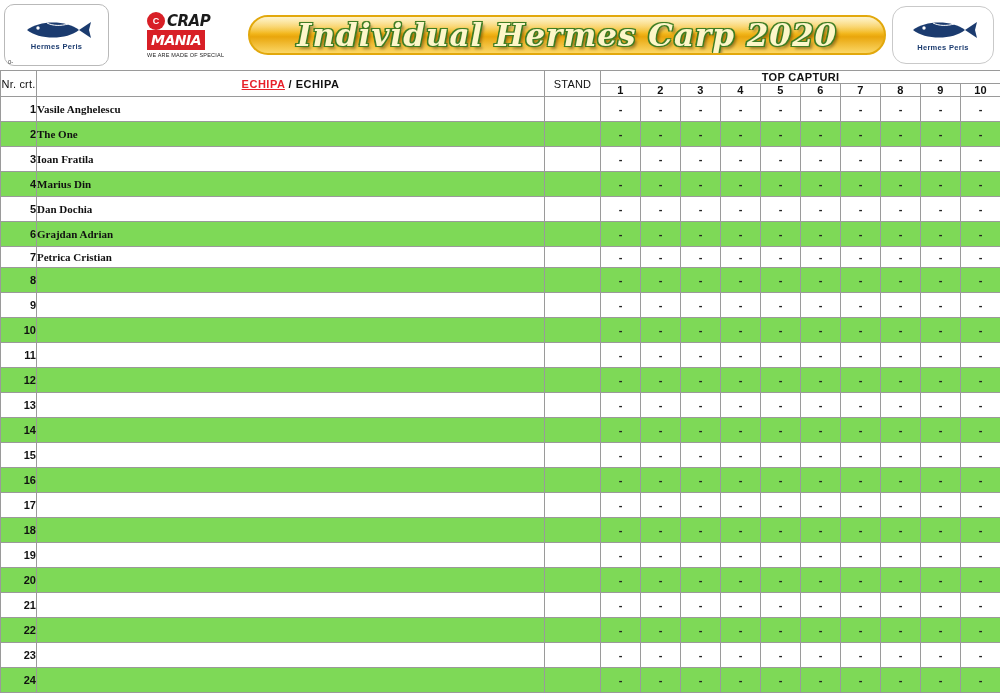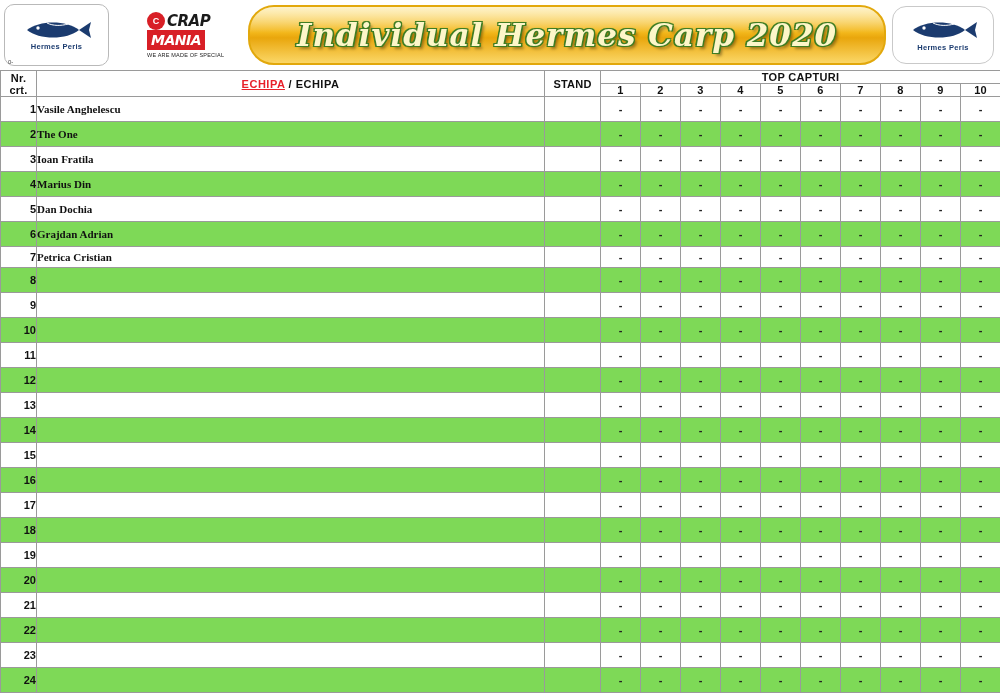--- a/index.html
+++ b/index.html
@@ -107,21 +107,21 @@
   .crap-tag {
     font-size: 5.5px;
     color: #222;
     letter-spacing: .2px;
     margin-top: 2px;
     white-space: nowrap;
   }
 
   .title-plate {
     flex: 1 1 auto;
-    height: 60px;
+    height: 40px;
     margin: 0 6px;
     background: linear-gradient(#fde48a, #f3b81c 45%, #e9a60c 55%, #fbd767);
     border: 2px solid #e2a80c;
     border-radius: 26px;
     display: flex;
     align-items: center;
     justify-content: center;
     position: relative;
     overflow: hidden;
   }
@@ -177,21 +177,21 @@
     table-layout: fixed;
   }
   table.grid td, table.grid th {
     border: 1px solid #9a9a9a;
     padding: 0;
     font-size: 11px;
   }
   .hdr {
     background: #ffffff;
     text-align: center;
-    font-weight: bold;
+    font-weight: normal;
     font-size: 9.5px;
     color: #111;
     letter-spacing: .2px;
   }
   .hdr-echipa {
     text-align: center;
     font-size: 14.5px;
     font-weight: bold;
     letter-spacing: .5px;
   }

